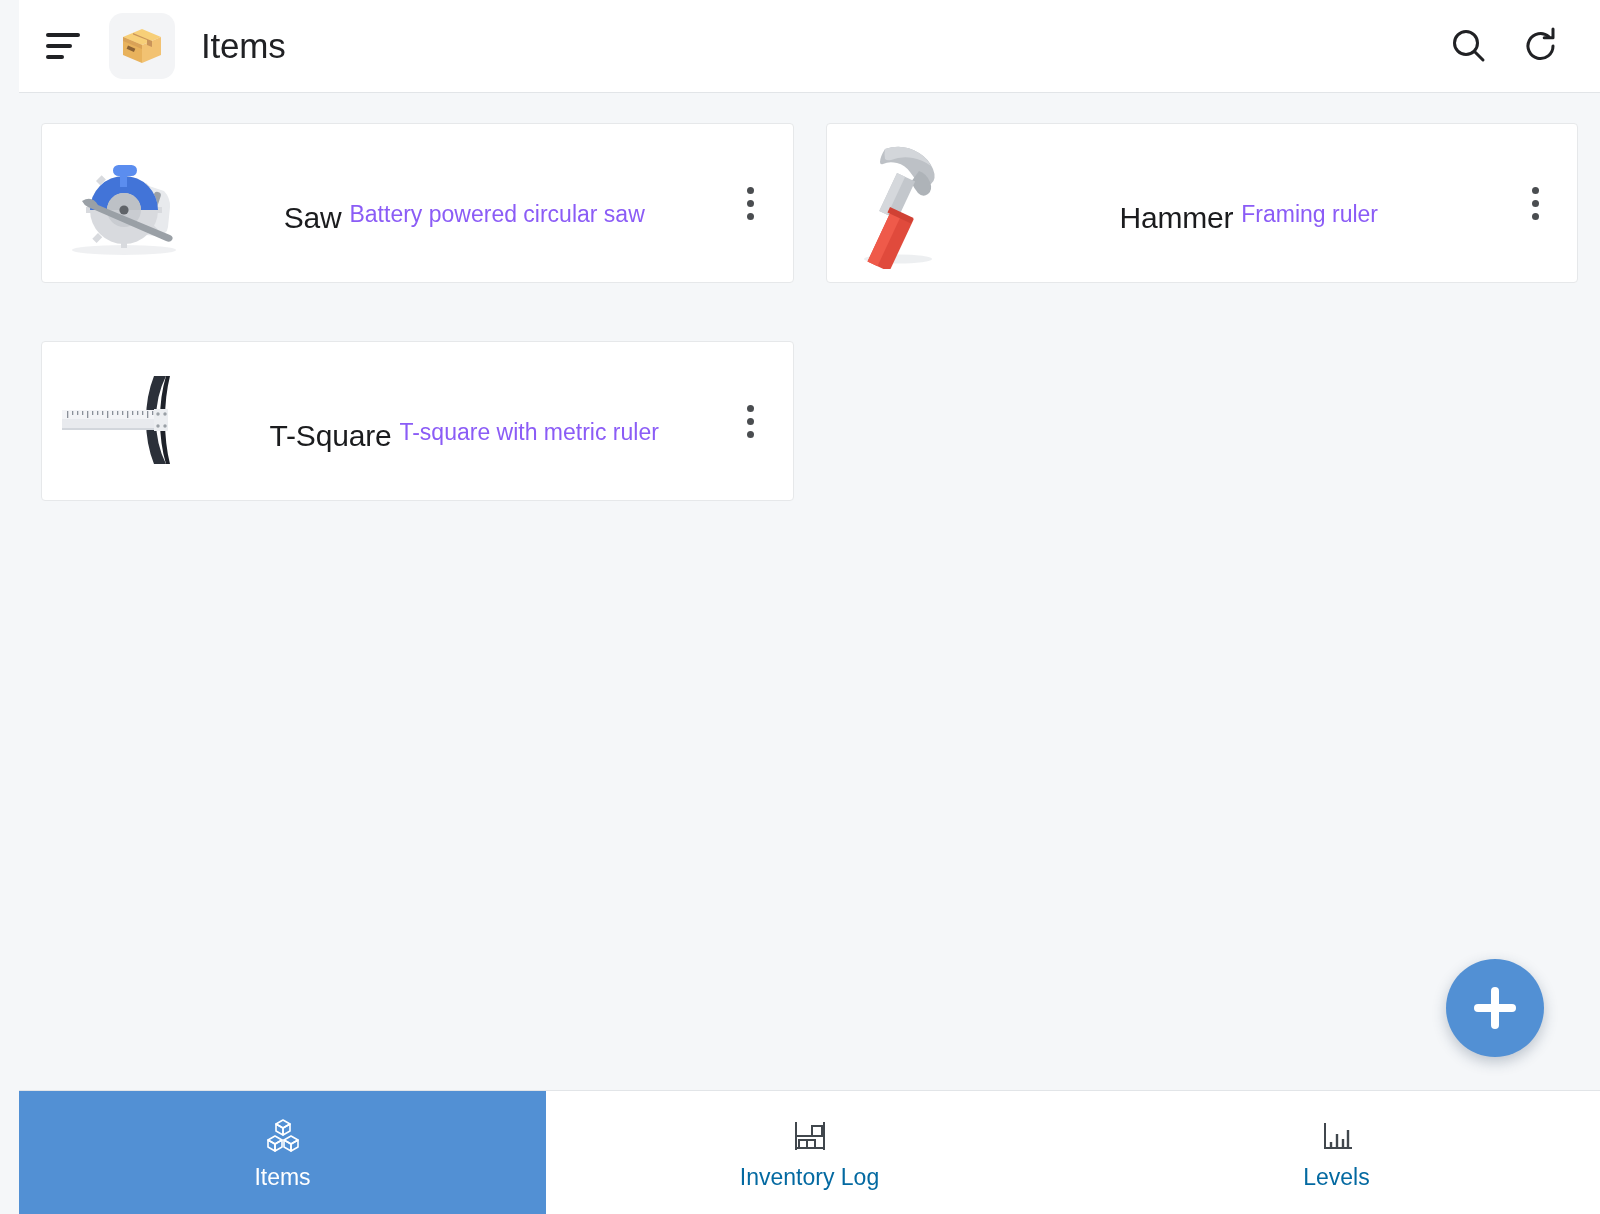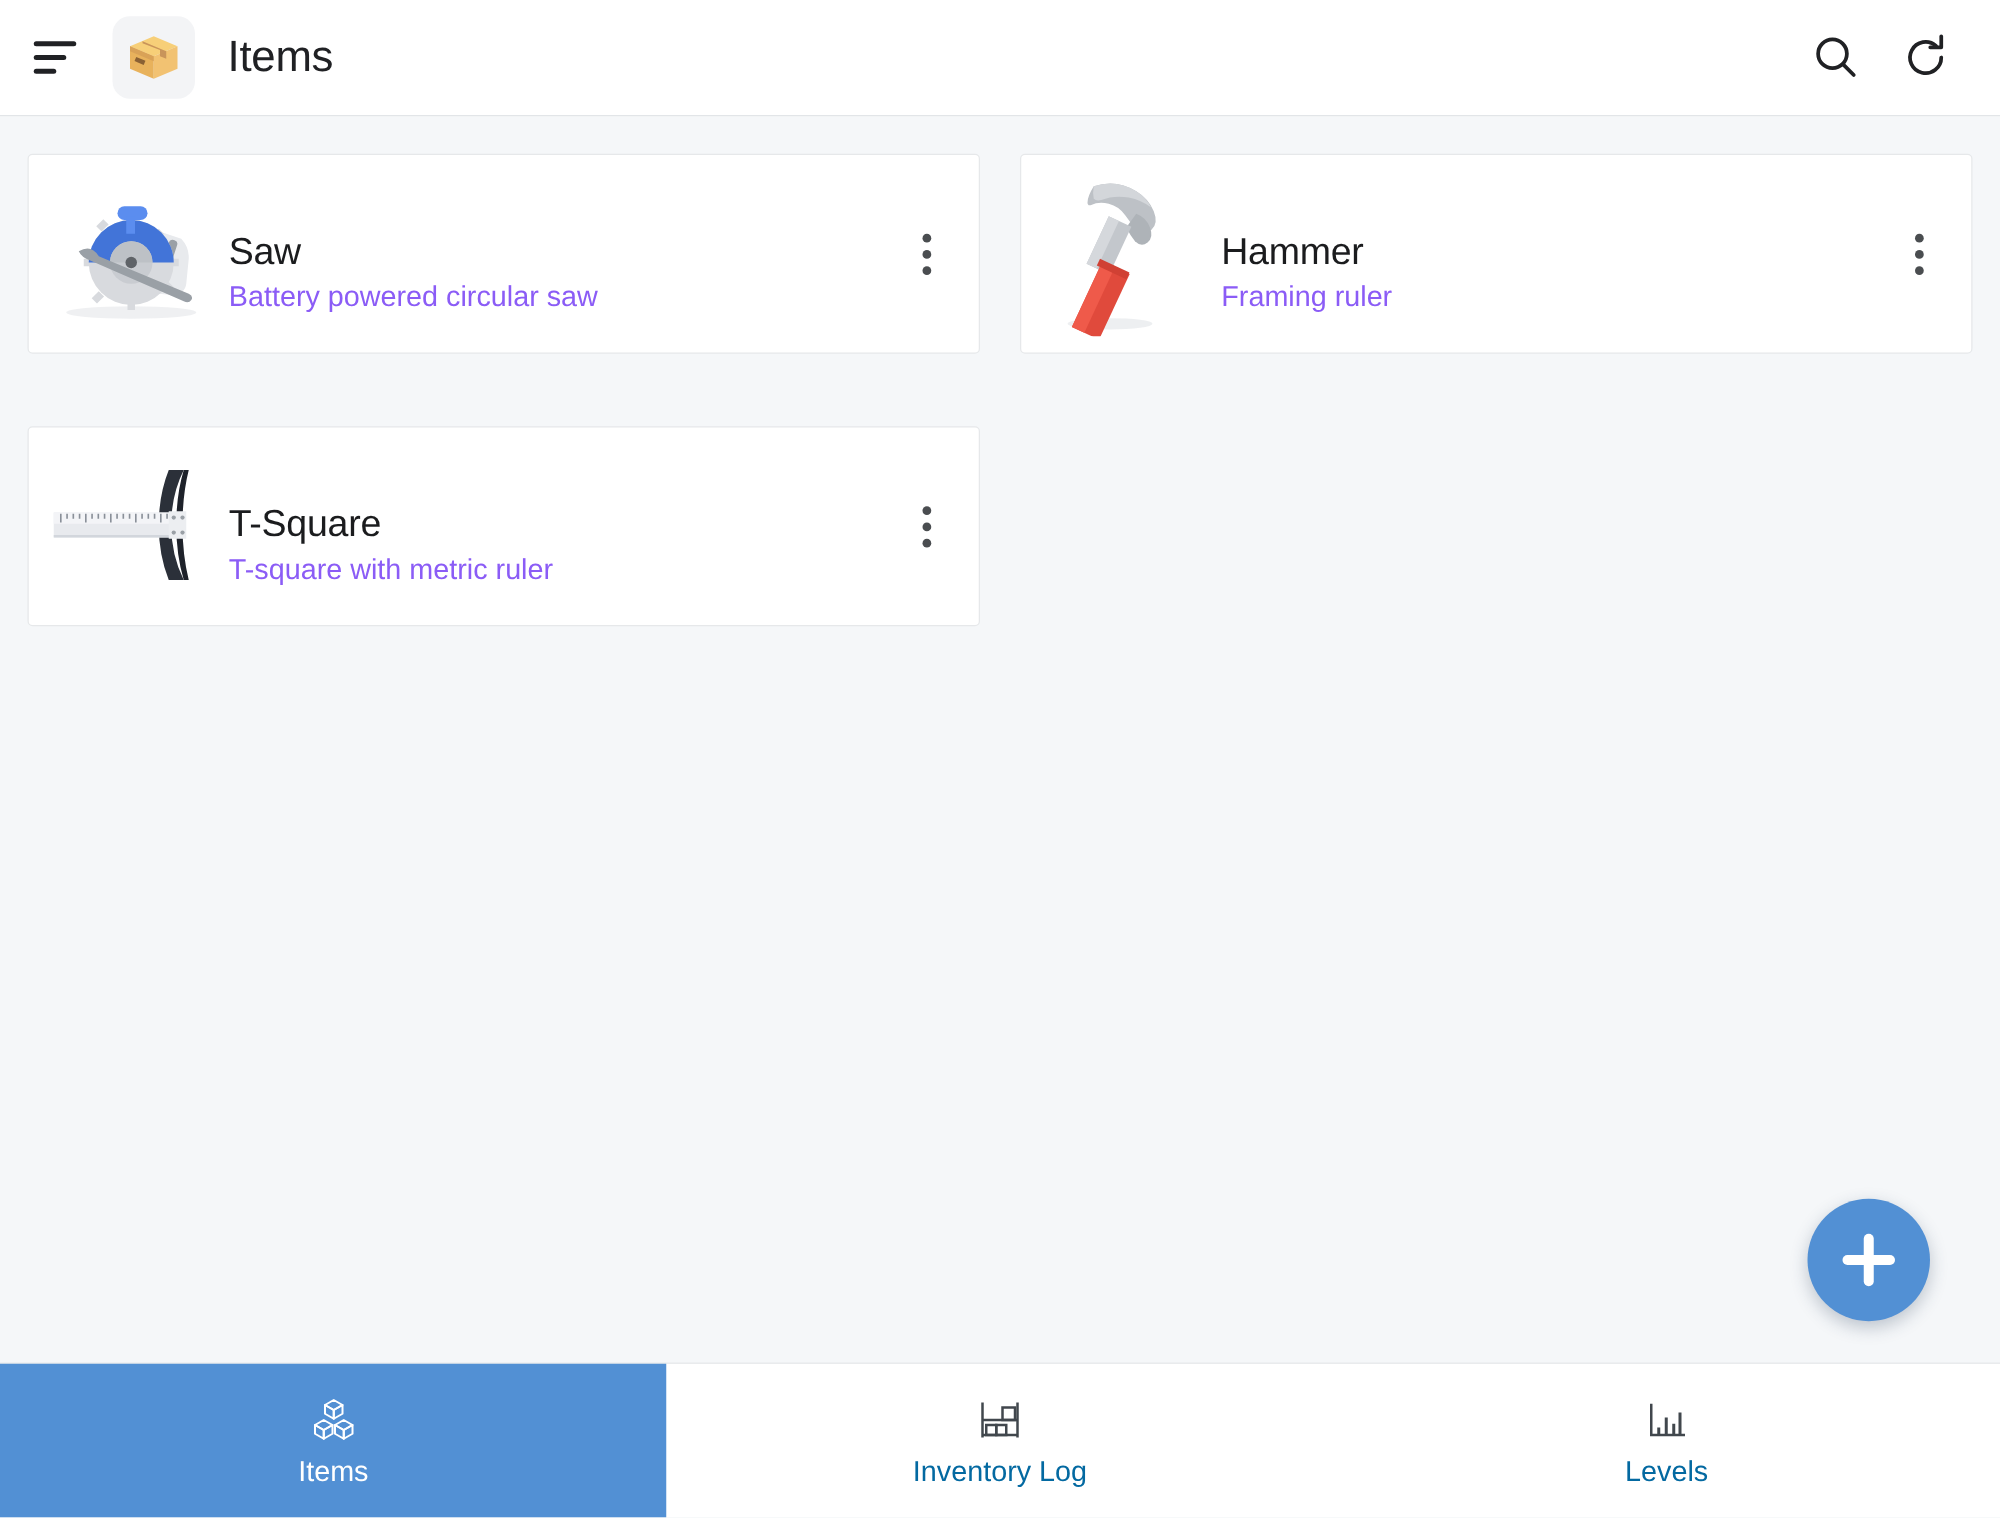--- a/index.html
+++ b/index.html
@@ -10,20 +10,21 @@
     font-family: "Liberation Sans", sans-serif;
     background: #f5f7f9;
   }
   #app {
     position: relative;
     width: 1600px;
     height: 1214px;
     display: flex;
     flex-direction: column;
     background: #f5f7f9;
+    padding-left: 19px;
   }
 
   
   #header {
     height: 93px;
     min-height: 93px;
     background: #ffffff;
     border-bottom: 1px solid #e2e5e8;
     display: flex;
     align-items: center;
@@ -99,21 +100,20 @@
     flex: 0 0 140px;
     display: flex;
     align-items: center;
     justify-content: center;
   }
   .item-thumb svg { display: block; }
   .item-text {
     flex: 1 1 auto;
     min-width: 0;
     display: flex;
-    flex-direction: column;
     justify-content: center;
     gap: 8px;
     padding-left: 8px;
     margin-top: 30px;
   }
   .item-title {
     font-size: 30px;
     color: #1b1c1e;
     font-weight: 400;
     line-height: 1.05;

